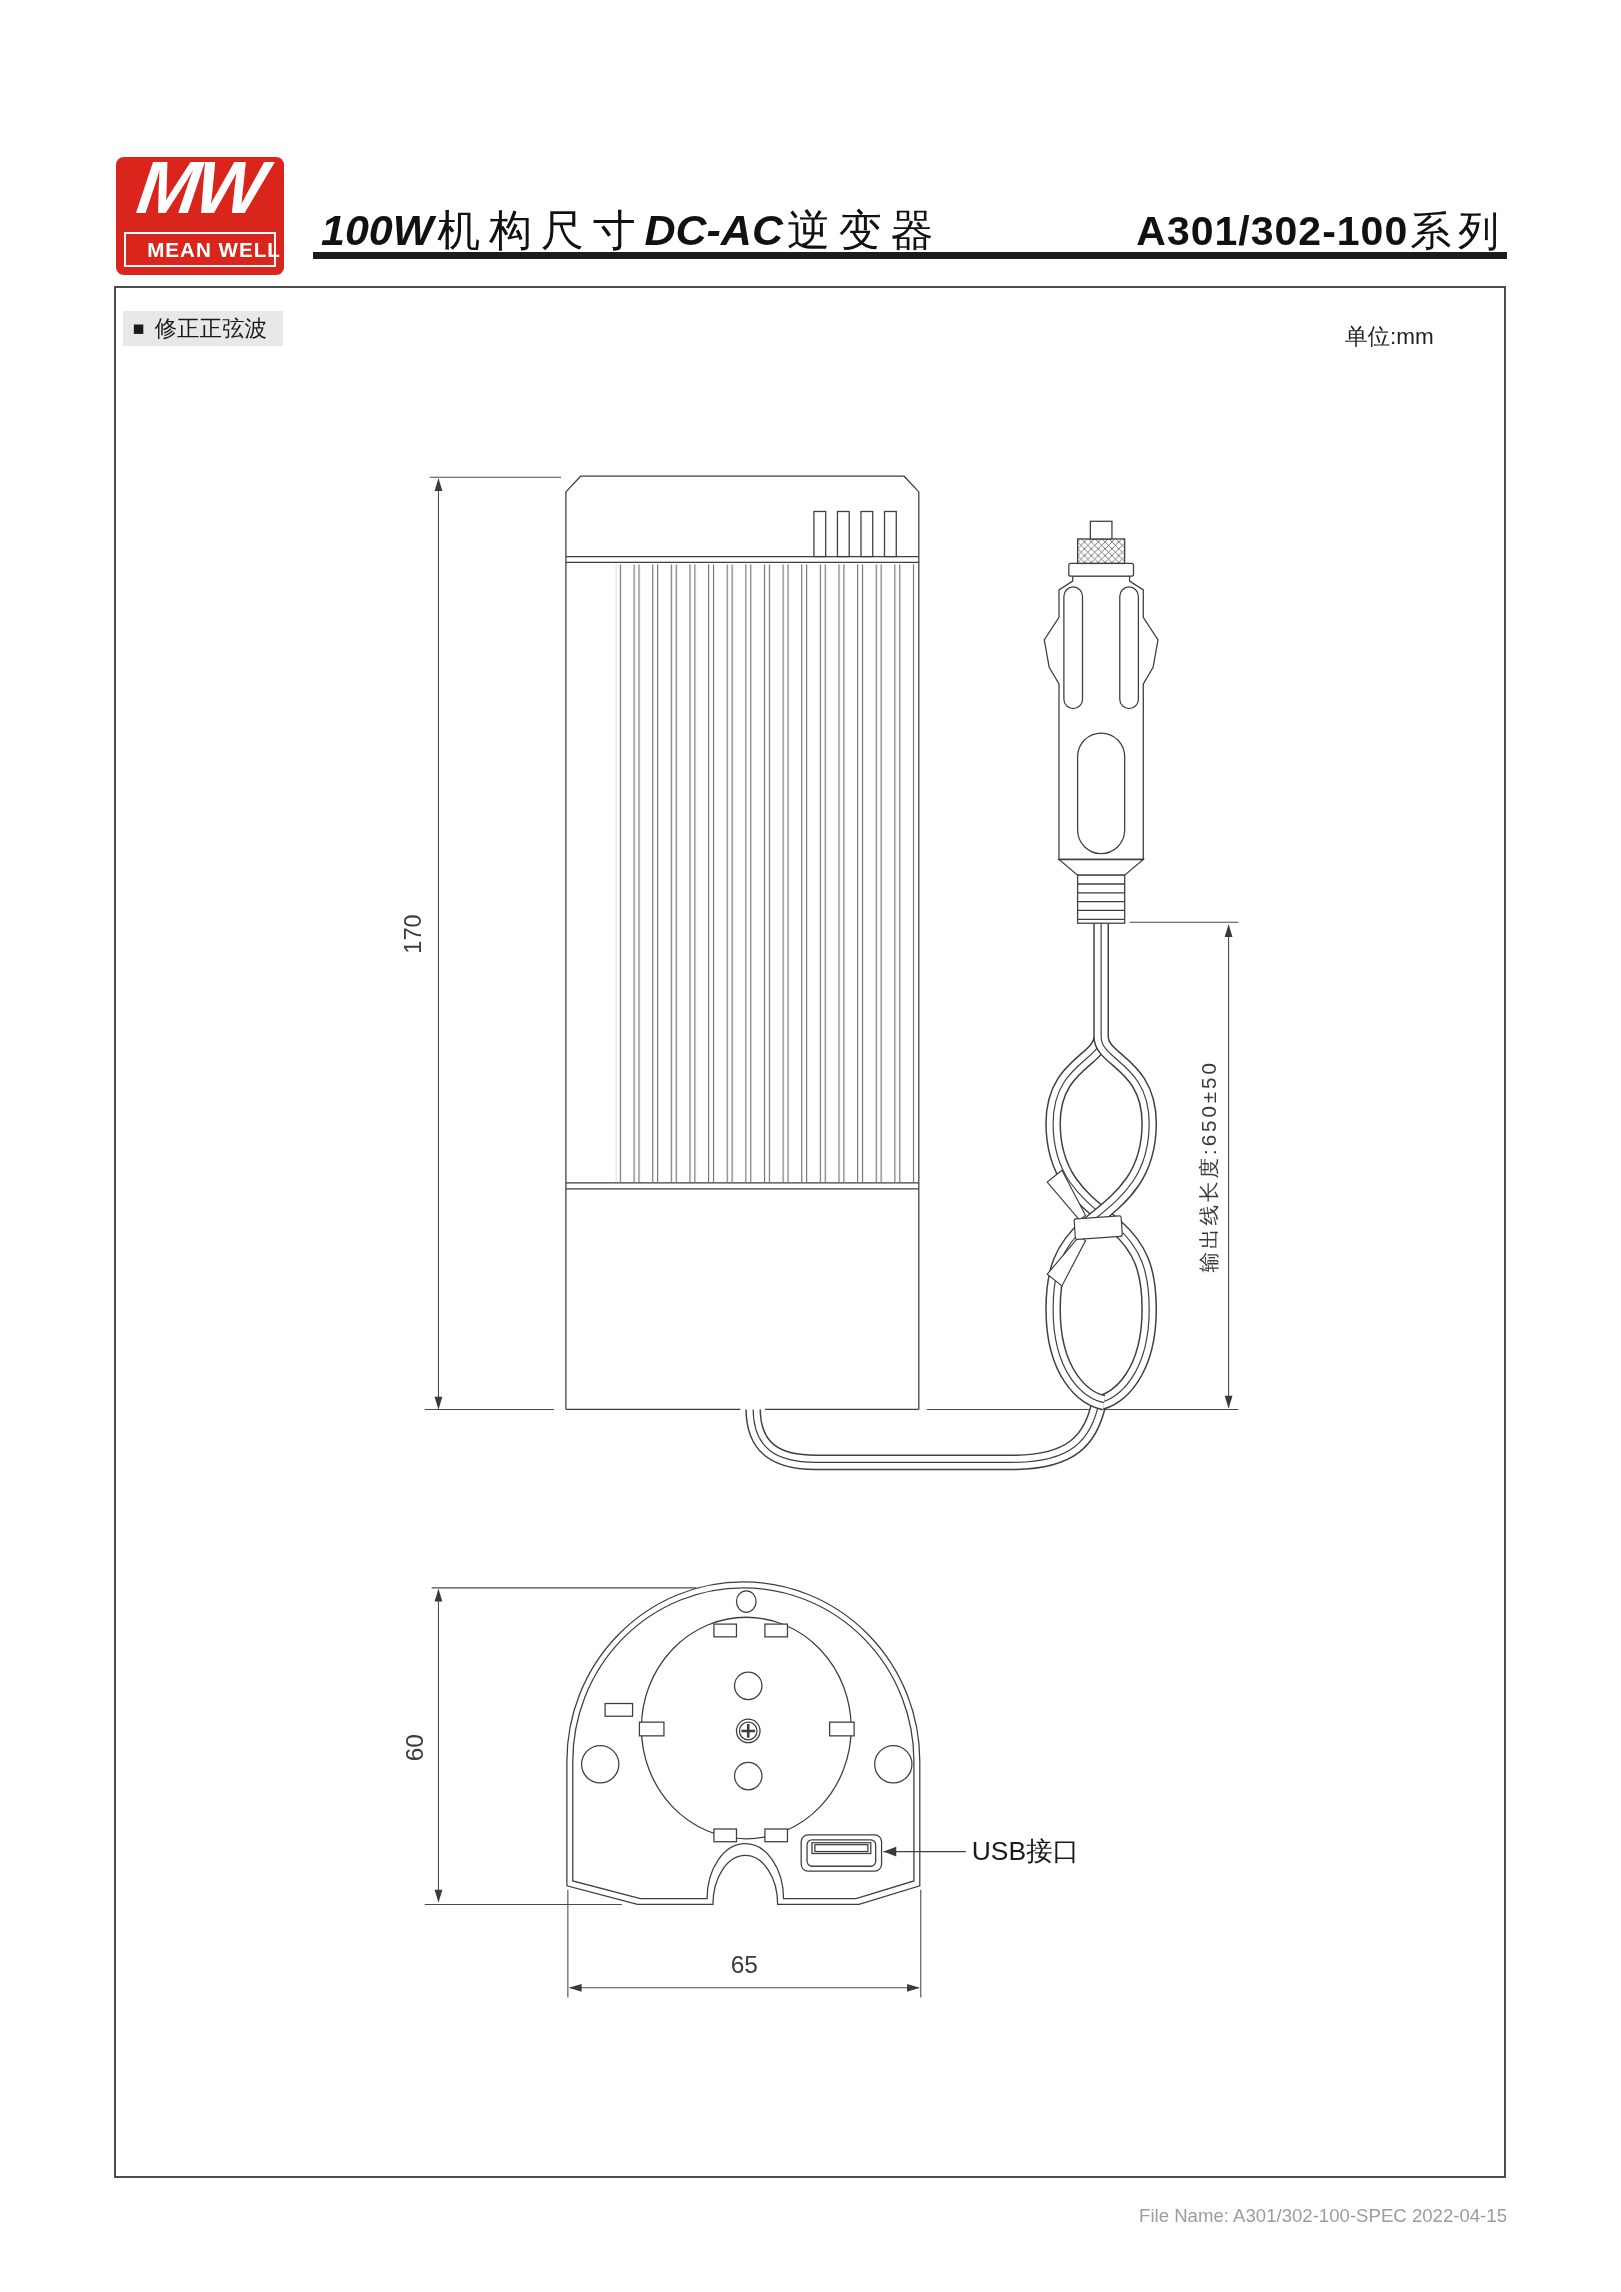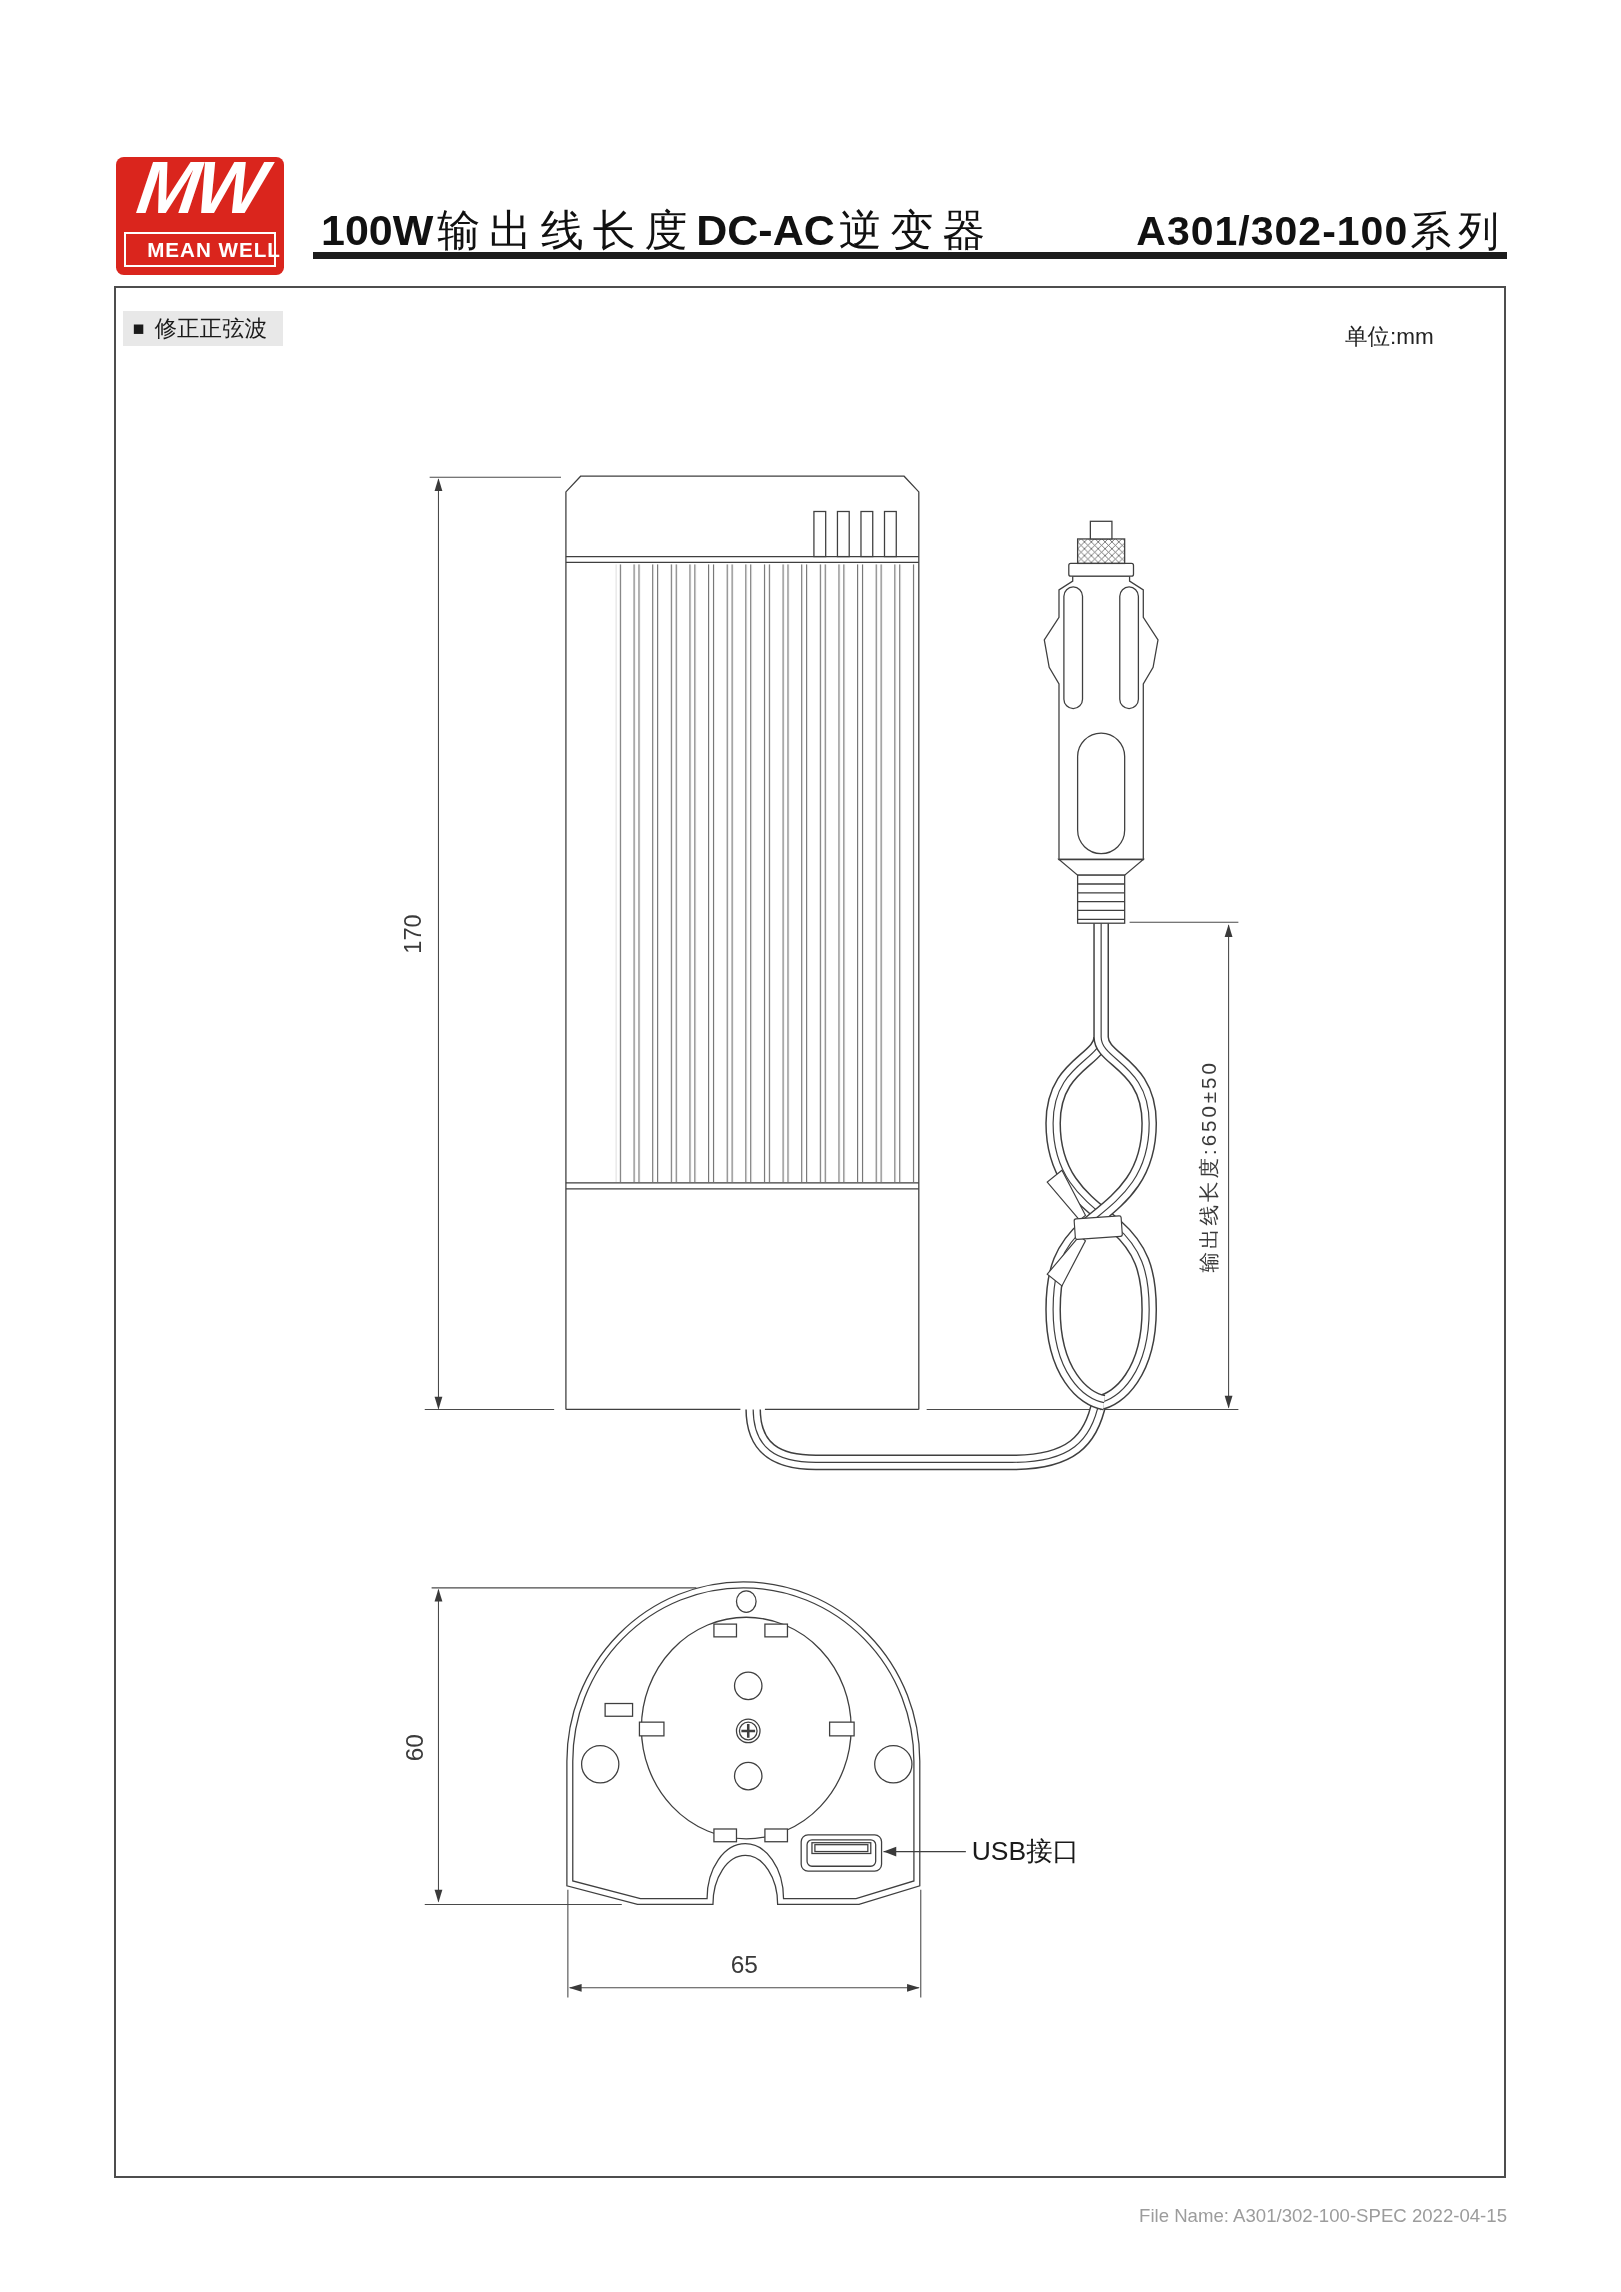--- a/index.html
+++ b/index.html
@@ -10,21 +10,21 @@
   
   .logo-box{left:116px;top:157px;width:168px;height:118px;background:#DA251D;
             border-radius:7.8px;}
   .logo-mw{position:absolute;left:0;right:0;top:-5.9px;text-align:center;
            color:#fff;font-weight:800;font-style:italic;font-size:74px;
            letter-spacing:-3.9px;transform:skewX(-8deg);line-height:1.0;}
   .logo-band{position:absolute;left:7.8px;right:7.8px;bottom:7.8px;height:31px;
              border:2.9px solid #fff;display:flex;align-items:center;justify-content:center;
              color:#fff;font-weight:700;font-size:20.6px;letter-spacing:1px;white-space:nowrap;padding-left:28px;}
   .title-line{left:321px;top:202px;white-space:nowrap;font-size:43px;}
-  .title-line .seg-b{font-weight:700;}
+  .title-line .seg-b{font-weight:700;font-style:italic;}
   .title-line .seg-zh{font-weight:500;letter-spacing:8.8px;padding-left:3.9px;}
   .series-line{right:115px;top:204px;white-space:nowrap;font-size:41px;text-align:right;}
   .series-line .seg-b{font-weight:700;letter-spacing:1px;}
   .series-line .seg-zh{font-weight:500;letter-spacing:6.9px;padding-left:2px;}
   .title-underline{left:313px;top:252px;width:1194px;height:6.9px;background:#1c1c1c;}
 
   
   .content-frame{left:114px;top:286px;width:1392px;height:1892px;
                  border:2px solid #4d4d4d;box-sizing:border-box;background:#fff;}
   .section-label{left:123px;top:311px;height:35px;background:#e8e8e8;
@@ -40,21 +40,21 @@
 </style>
 </head>
 <body>
 
 <div class="abs logo-box">
   <div class="logo-mw">MW</div>
   <div class="logo-band">MEAN WELL</div>
 </div>
 
 <div class="abs title-line">
-  <span class="seg-b">100W</span><span class="seg-zh">输出线长度</span><span class="seg-b">DC-AC</span><span class="seg-zh">逆变器</span>
+  <span class="seg-b">100W</span><span class="seg-zh">机构尺寸</span><span class="seg-b">DC-AC</span><span class="seg-zh">逆变器</span>
 </div>
 
 <div class="abs series-line">
   <span class="seg-b">A301/302-100</span><span class="seg-zh">系列</span>
 </div>
 
 <div class="abs title-underline"></div>
 
 <div class="abs content-frame"></div>
 

